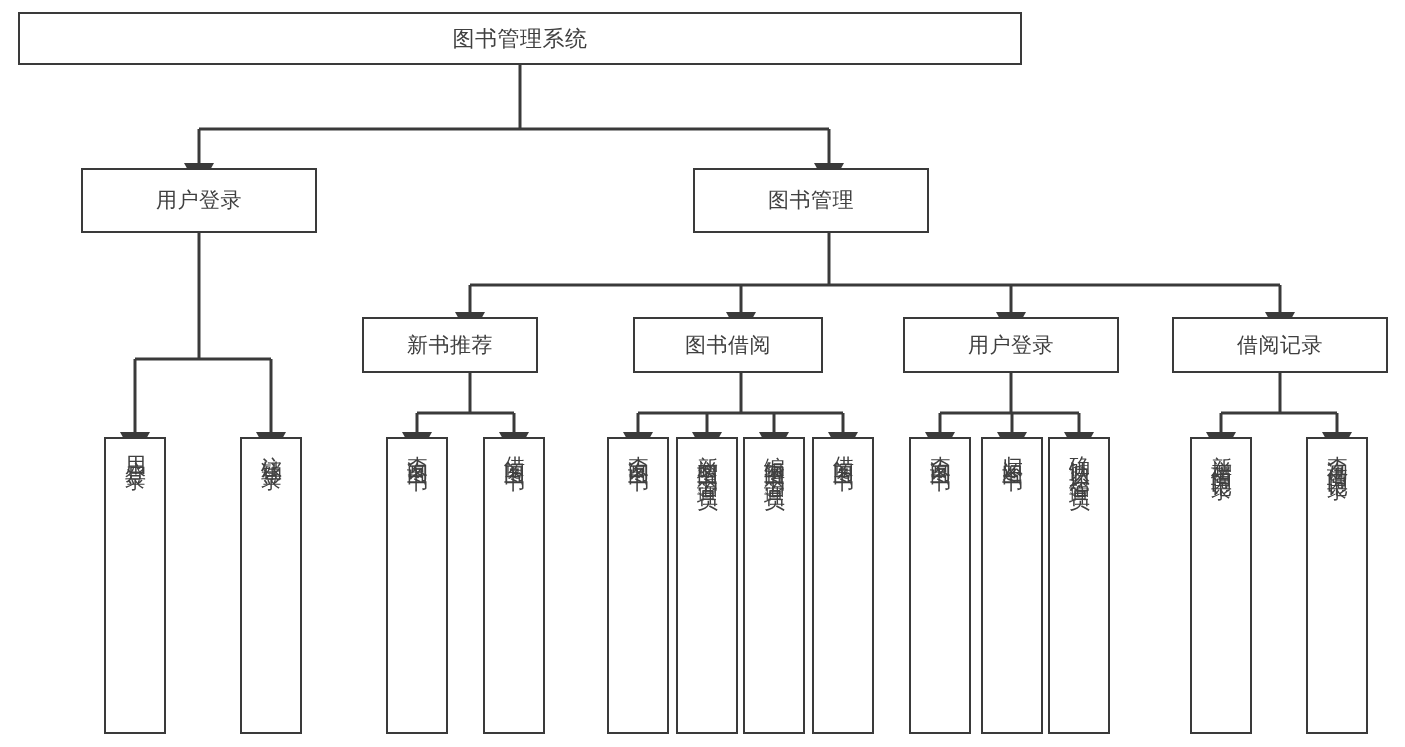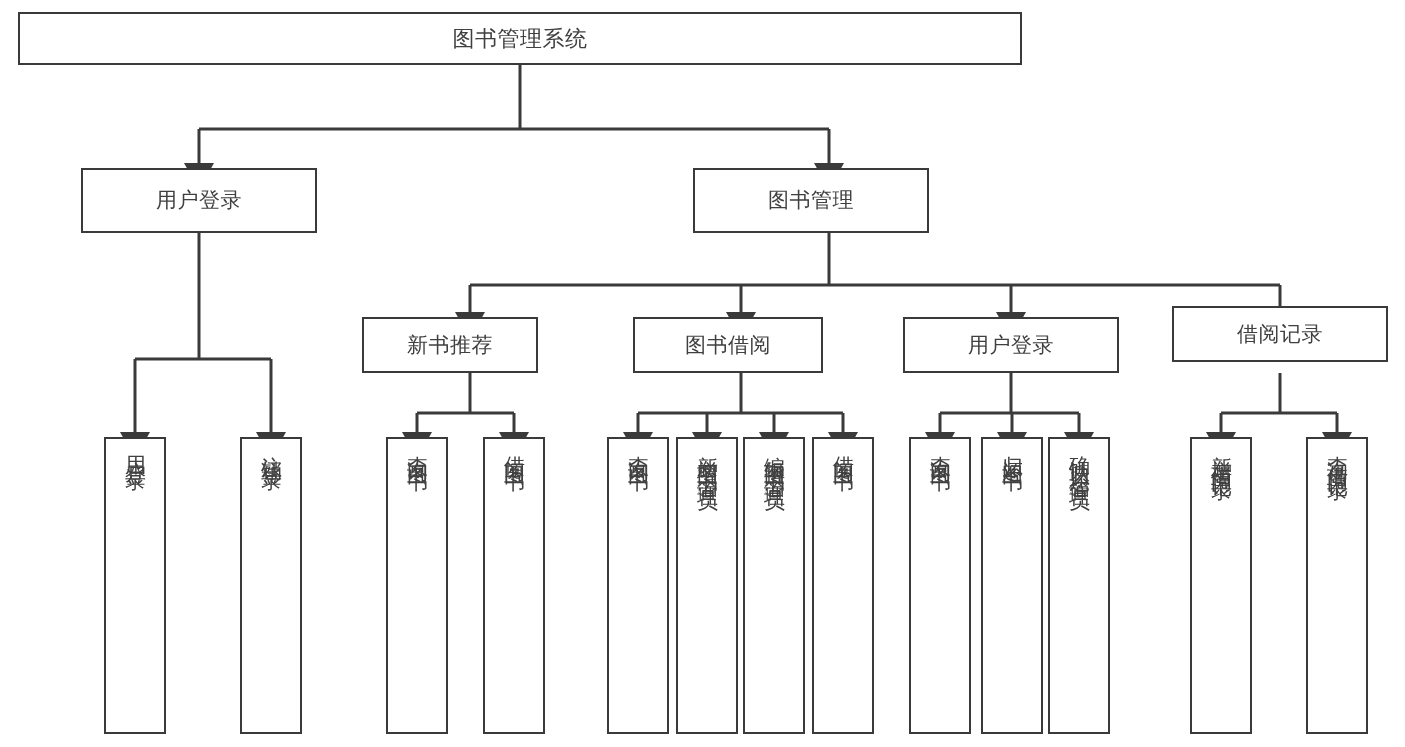--- a/index.html
+++ b/index.html
@@ -138,21 +138,21 @@
       </div>
       <div class="node horiz" style="left: 362px; top: 317px; width: 176px; height: 56px;">
         <span class="node-label">新书推荐</span>
       </div>
       <div class="node horiz" style="left: 633px; top: 317px; width: 190px; height: 56px;">
         <span class="node-label">图书借阅</span>
       </div>
       <div class="node horiz" style="left: 903px; top: 317px; width: 216px; height: 56px;">
         <span class="node-label">用户登录</span>
       </div>
-      <div class="node horiz" style="left: 1172px; top: 306px; width: 216px; height: 56px;">
+      <div class="node horiz" style="left: 1172px; top: 317px; width: 216px; height: 56px;">
         <span class="node-label">借阅记录</span>
       </div>
       <div class="node vert" style="left: 104px; top: 437px; width: 62px; height: 297px;">
         <span class="node-label">用户登录</span>
       </div>
       <div class="node vert" style="left: 240px; top: 437px; width: 62px; height: 297px;">
         <span class="node-label">注销登录</span>
       </div>
       <div class="node vert" style="left: 386px; top: 437px; width: 62px; height: 297px;">
         <span class="node-label">查询图书</span>

